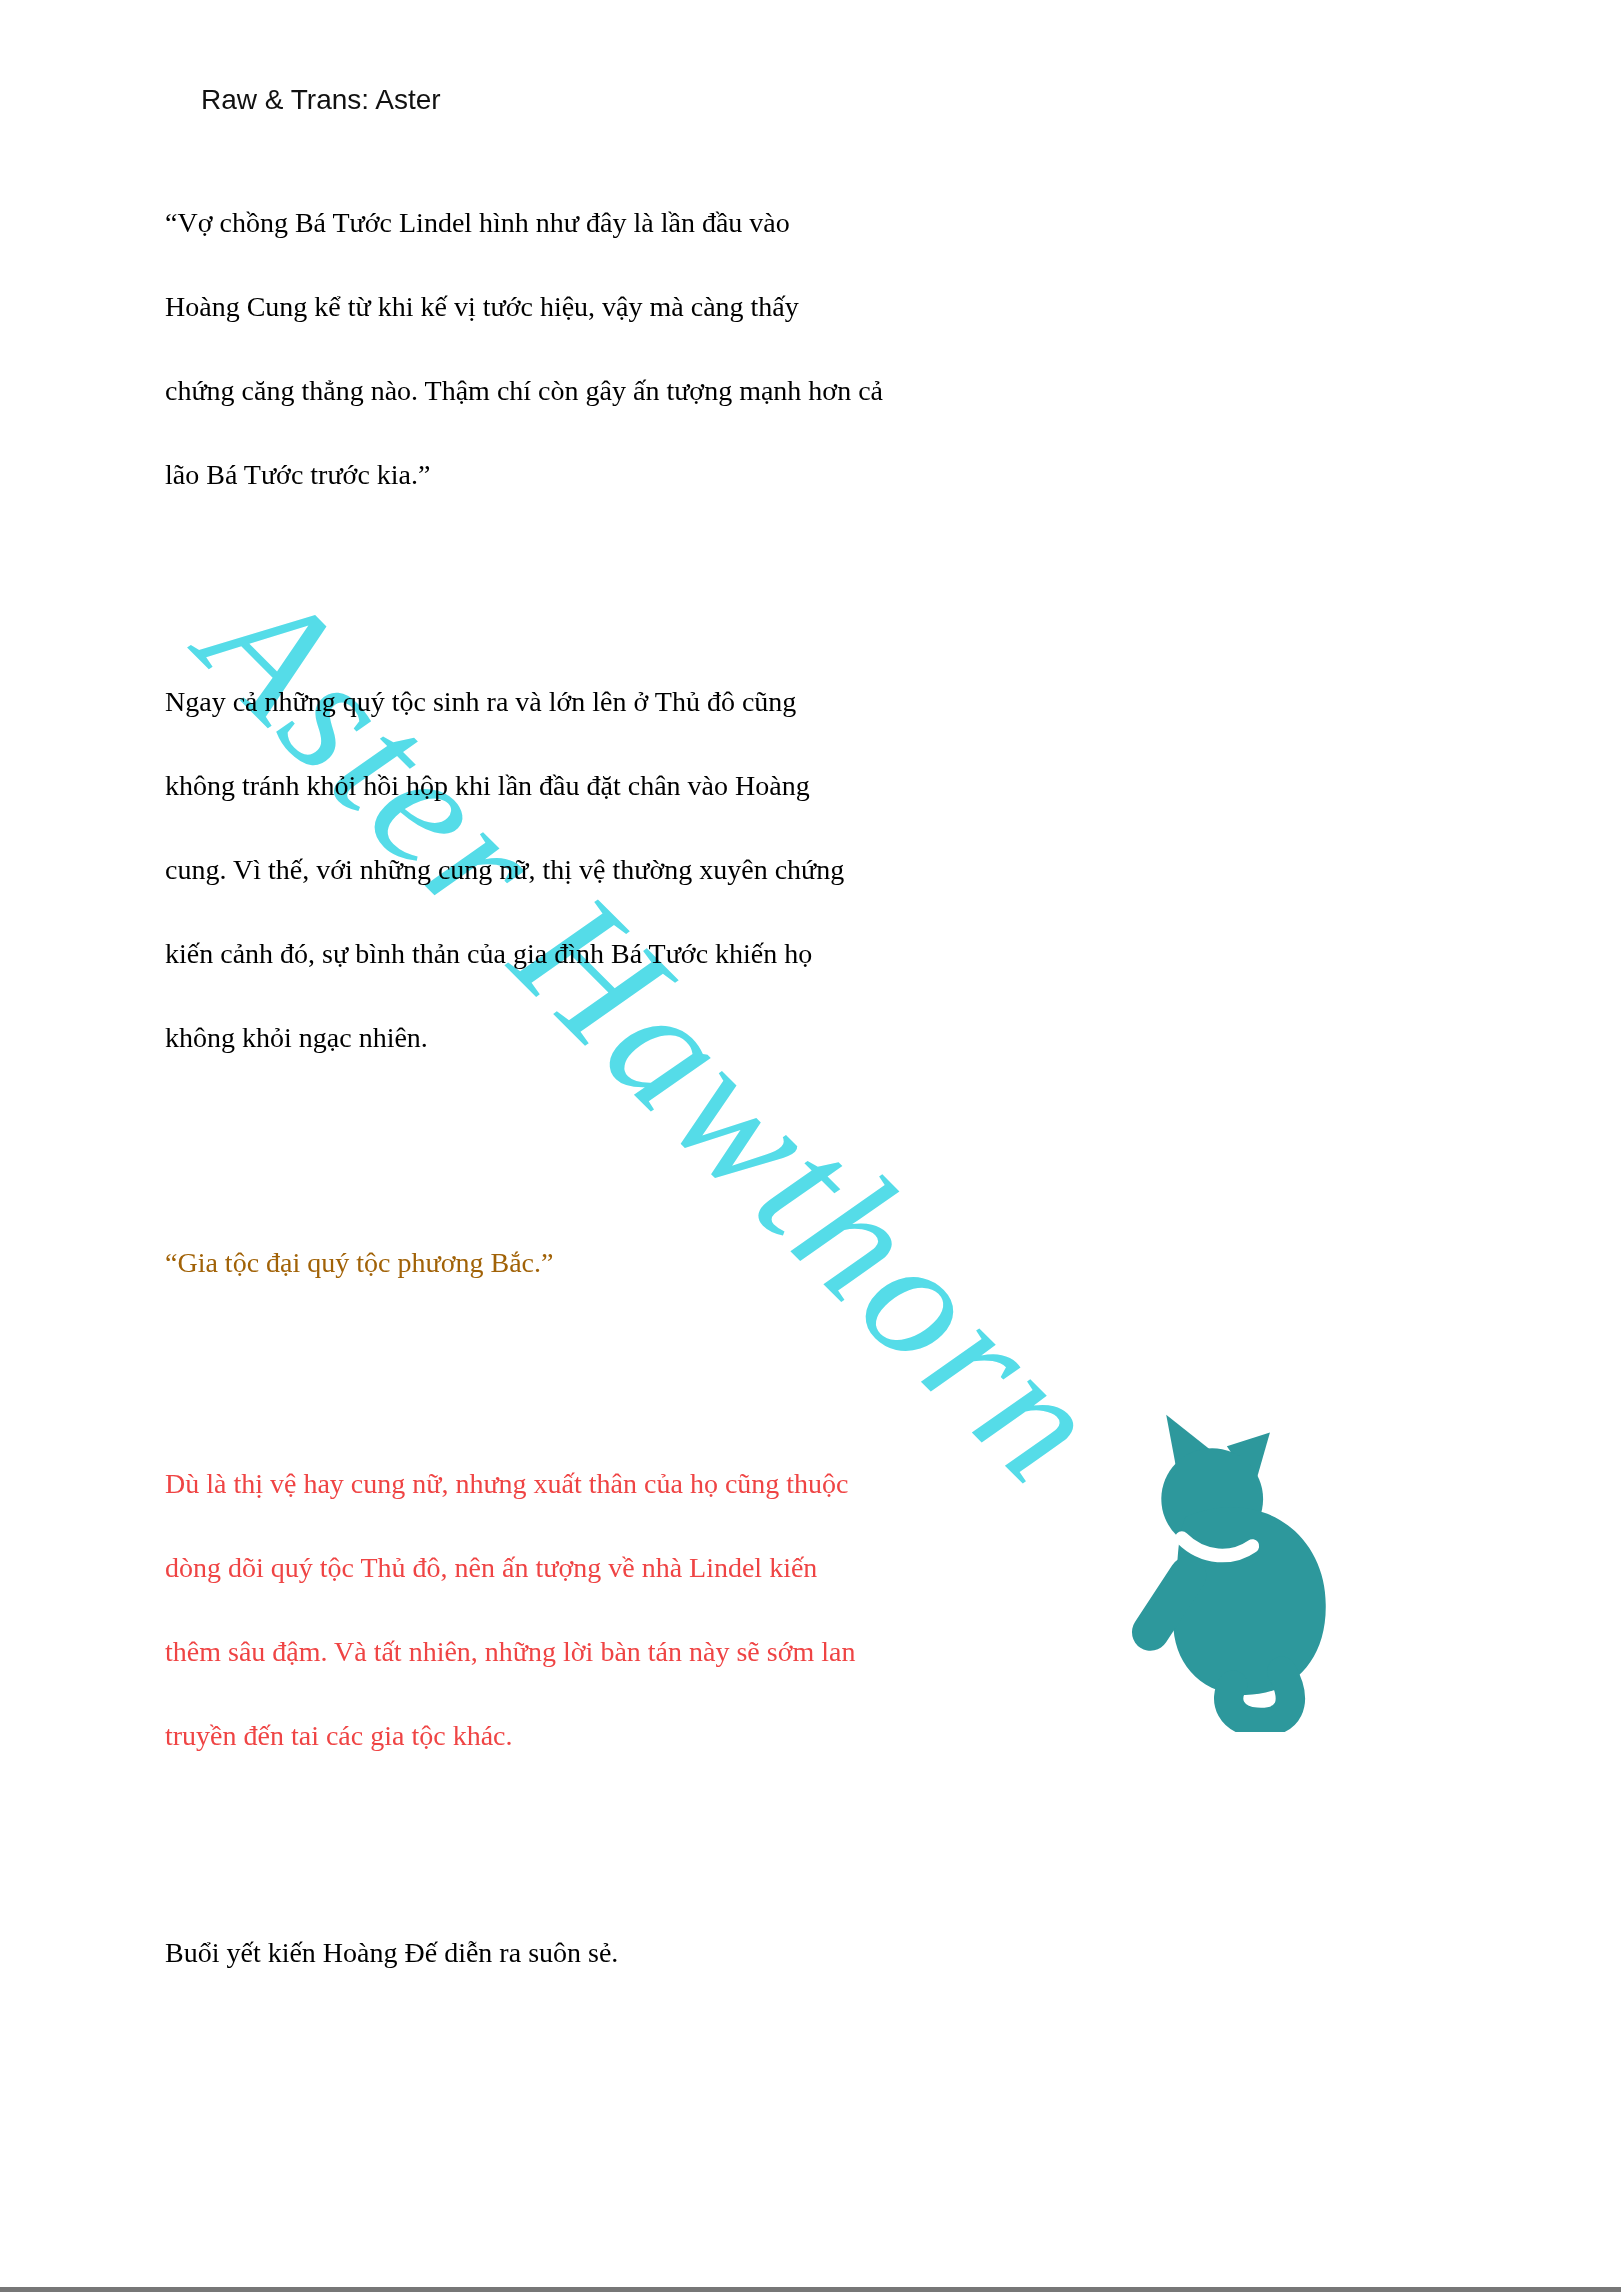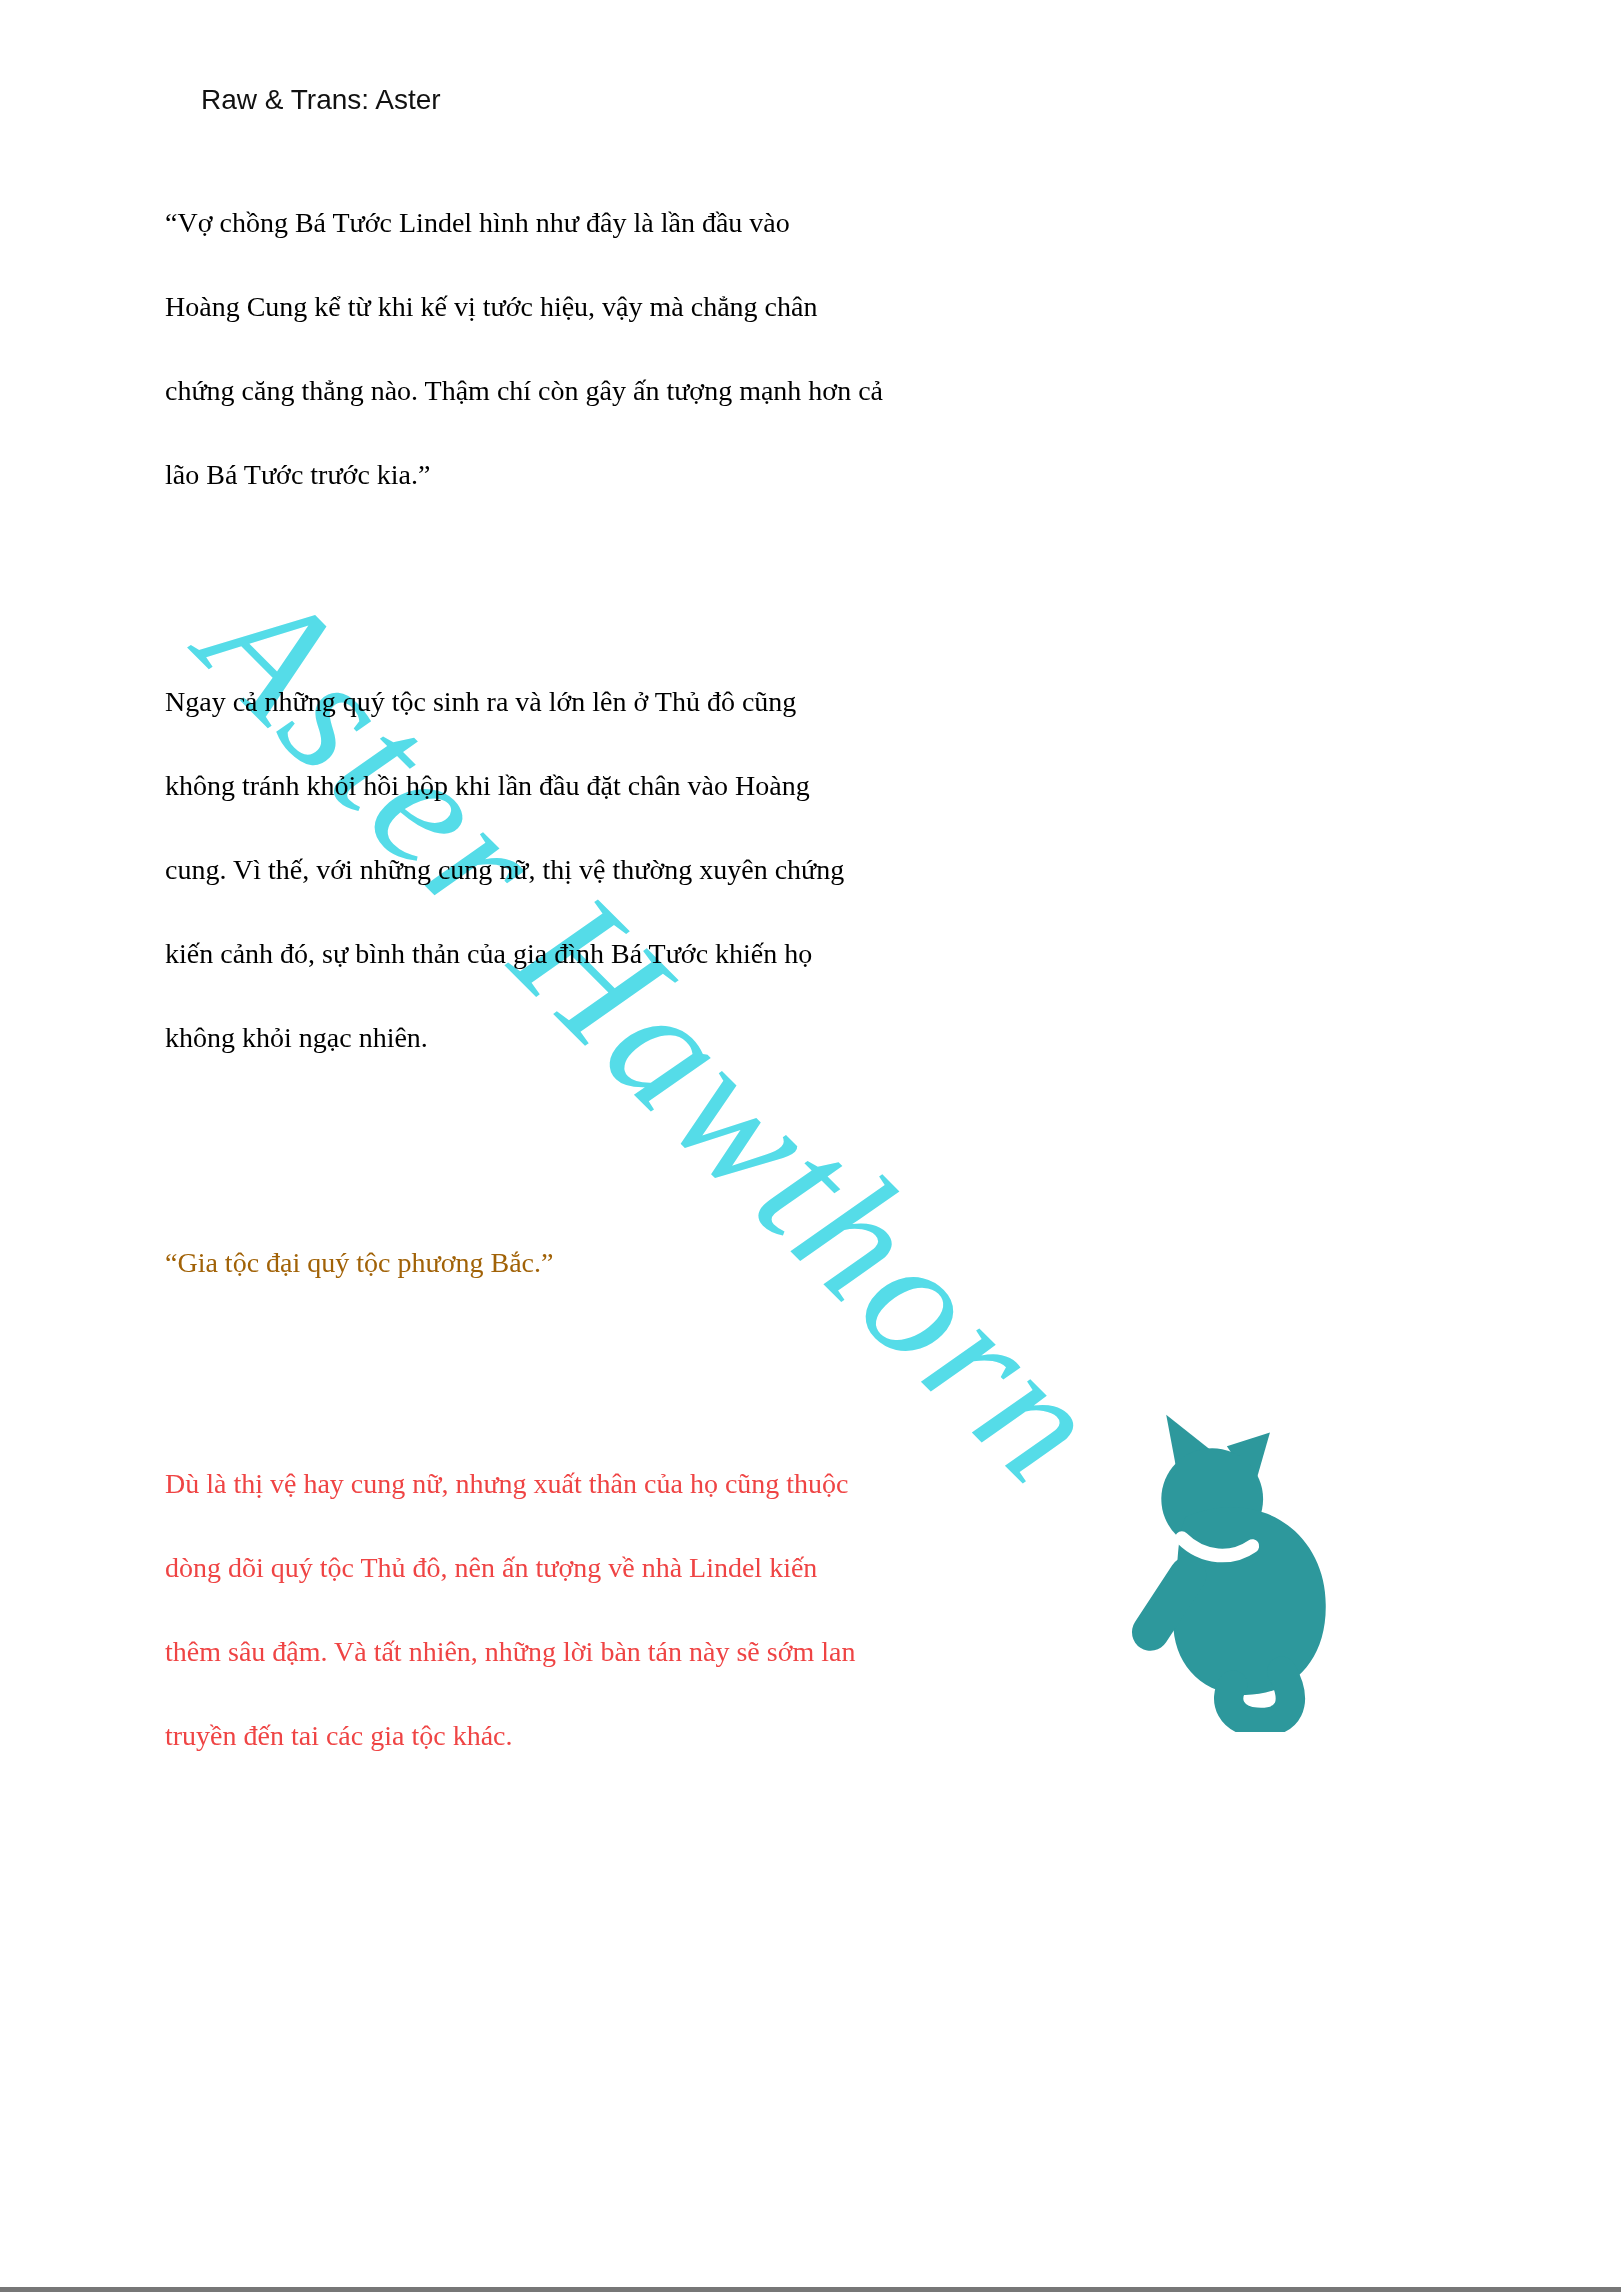--- a/index.html
+++ b/index.html
@@ -53,36 +53,39 @@
       <path d="M70,110 C150,78 213,130 213,200 C214,260 175,295 125,292 C78,289 52,250 58,205 C62,170 60,130 70,110 Z" fill="#2d989c"></path>
       <line x1="72" y1="170" x2="34" y2="228" stroke="#2d989c" stroke-width="38" stroke-linecap="round"></line>
       <path d="M168,268 C186,300 176,322 142,320 C116,318 108,298 118,282" fill="none" stroke="#2d989c" stroke-width="30" stroke-linecap="round"></path>
       <path d="M66,132 C88,154 118,154 138,140" fill="none" stroke="#ffffff" stroke-width="14" stroke-linecap="round"></path>
     </g>
   </svg>
 
   <div class="content">
     <div class="para" style="top: 181px; color: rgb(0, 0, 0);">
         <div class="line">“Vợ chồng Bá Tước Lindel hình như đây là lần đầu vào</div>
-        <div class="line">Hoàng Cung kể từ khi kế vị tước hiệu, vậy mà chẳng chân</div>
+        <div class="line">Hoàng Cung kể từ khi kế vị tước hiệu, vậy mà càng thấy</div>
         <div class="line">chứng căng thẳng nào. Thậm chí còn gây ấn tượng mạnh hơn cả</div>
         <div class="line">lão Bá Tước trước kia.”</div>
       </div>
     <div class="para" style="top: 660px; color: rgb(0, 0, 0);">
         <div class="line">Ngay cả những quý tộc sinh ra và lớn lên ở Thủ đô cũng</div>
         <div class="line">không tránh khỏi hồi hộp khi lần đầu đặt chân vào Hoàng</div>
         <div class="line">cung. Vì thế, với những cung nữ, thị vệ thường xuyên chứng</div>
         <div class="line">kiến cảnh đó, sự bình thản của gia đình Bá Tước khiến họ</div>
         <div class="line">không khỏi ngạc nhiên.</div>
       </div>
     <div class="para" style="top: 1221px; color: #a16207;">
         <div class="line">“Gia tộc đại quý tộc phương Bắc.”</div>
       </div>
     <div class="para" style="top: 1442px; color: #ef4444;">
         <div class="line">Dù là thị vệ hay cung nữ, nhưng xuất thân của họ cũng thuộc</div>
         <div class="line">dòng dõi quý tộc Thủ đô, nên ấn tượng về nhà Lindel kiến</div>
         <div class="line">thêm sâu đậm. Và tất nhiên, những lời bàn tán này sẽ sớm lan</div>
         <div class="line">truyền đến tai các gia tộc khác.</div>
       </div>
+    <div class="para" style="top: 1911px; color: rgb(0, 0, 0);">
+        <div class="line">Buổi yết kiến Hoàng Đế diễn ra suôn sẻ.</div>
+      </div>
   </div>
 
 </div>
 
 
 </body></html>

